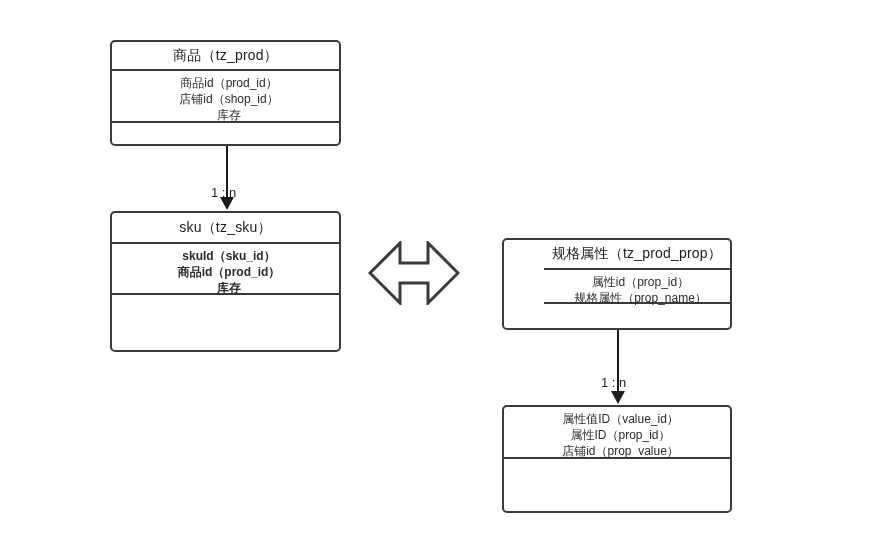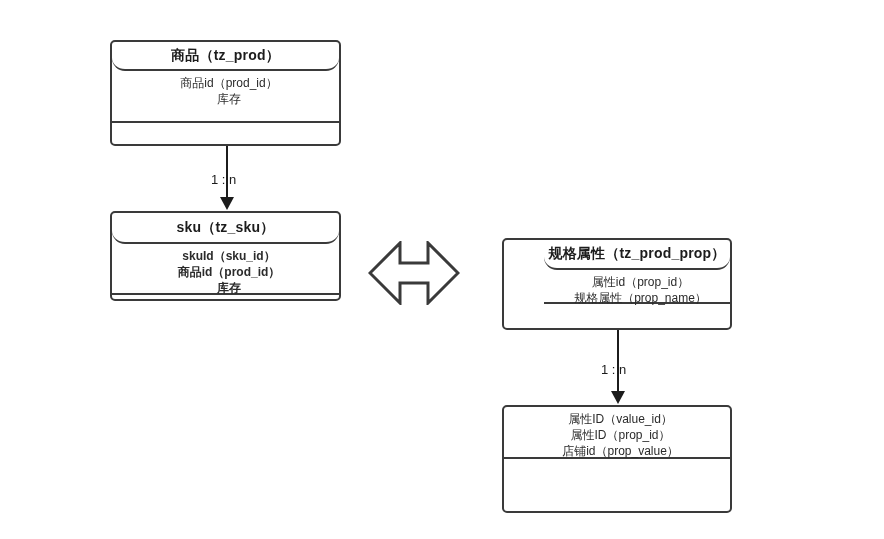--- a/index.html
+++ b/index.html
@@ -23,29 +23,28 @@
     box-sizing: border-box;
     border: 2px solid #3a3a3a;
     border-radius: 5px;
     background: #ffffff;
     overflow: hidden;
   }
   .entity-title {
     box-sizing: border-box;
     width: 100%;
     text-align: center;
-    font-weight: bold;
+    font-weight: normal;
     font-size: 14px;
     color: #1c1c1c;
     border-bottom: 2px solid #3a3a3a;
     display: flex;
     align-items: center;
     justify-content: center;
     letter-spacing: 0.2px;
-    border-radius: 13px;
   }
   .entity-fields {
     box-sizing: border-box;
     width: 100%;
     border-bottom: 2px solid #3a3a3a;
     padding: 4px 0 4px 7px;
   }
   .field-row {
     font-size: 12px;
     line-height: 16px;
@@ -57,21 +56,21 @@
     box-sizing: border-box;
     width: 100%;
   }
 
   
   #ent-prod      { left: 110px; top: 40px;  width: 231px; height: 106px; }
   #ent-prod .entity-title  { height: 29px; }
   #ent-prod .entity-fields { height: 52px; }
   #ent-prod .entity-footer { height: 21px; }
 
-  #ent-sku       { left: 110px; top: 211px; width: 231px; height: 90px; }
+  #ent-sku       { left: 110px; top: 211px; width: 231px; height: 141px; }
   #ent-sku .entity-title  { height: 31px; }
   #ent-sku .entity-fields { height: 51px; font-weight: bold; }
   #ent-sku .entity-footer { height: 23px; }
 
   #ent-prop      { left: 502px; top: 238px; width: 230px; height: 92px; padding-left: 40px; }
   #ent-prop .entity-title  { height: 30px; }
   #ent-prop .entity-fields { height: 34px; }
   #ent-prop .entity-footer { height: 24px; }
 
   #ent-propvalue { left: 502px; top: 405px; width: 230px; height: 108px; }
@@ -94,20 +93,21 @@
     height: 0;
     border-left: 7px solid transparent;
     border-right: 7px solid transparent;
     border-top: 13px solid #1c1c1c;
   }
   .conn-label {
     position: absolute;
     font-size: 13px;
     color: #1c1c1c;
     white-space: nowrap;
+    margin-top: 13px;
   }
 
   #conn-prod-sku .conn-line  { left: 226px; top: 146px; height: 52px; }
   #conn-prod-sku .conn-head  { left: 220px; top: 197px; }
   #conn-prod-sku .conn-label { left: 211px; top: 172px; }
 
   #conn-prop-value .conn-line  { left: 617px; top: 330px; height: 62px; }
   #conn-prop-value .conn-head  { left: 611px; top: 391px; }
   #conn-prop-value .conn-label { left: 601px; top: 362px; }
 
@@ -123,20 +123,21 @@
 </style>
 </head>
 <body>
 
 <div id="canvas">
 
   <div class="entity" id="ent-prod">
     <div class="entity-title">商品（tz_prod）</div>
     <div class="entity-fields">
       <div class="field-row">商品id（prod_id）</div>
+      <div class="field-row">店铺id（shop_id）</div>
       <div class="field-row">库存</div>
     </div>
     <div class="entity-footer"></div>
   </div>
 
   <div class="connector" id="conn-prod-sku">
     <div class="conn-line"></div>
     <div class="conn-head"></div>
     <div class="conn-label">1 : n</div>
   </div>
@@ -167,20 +168,20 @@
   </div>
 
   <div class="connector" id="conn-prop-value">
     <div class="conn-line"></div>
     <div class="conn-head"></div>
     <div class="conn-label">1 : n</div>
   </div>
 
   <div class="entity" id="ent-propvalue">
     <div class="entity-fields">
-      <div class="field-row">属性ID（value_id）</div>
+      <div class="field-row">属性值ID（value_id）</div>
       <div class="field-row">属性ID（prop_id）</div>
       <div class="field-row">店铺id（prop_value）</div>
     </div>
     <div class="entity-footer"></div>
   </div>
 
 </div>
 
 </body></html>

